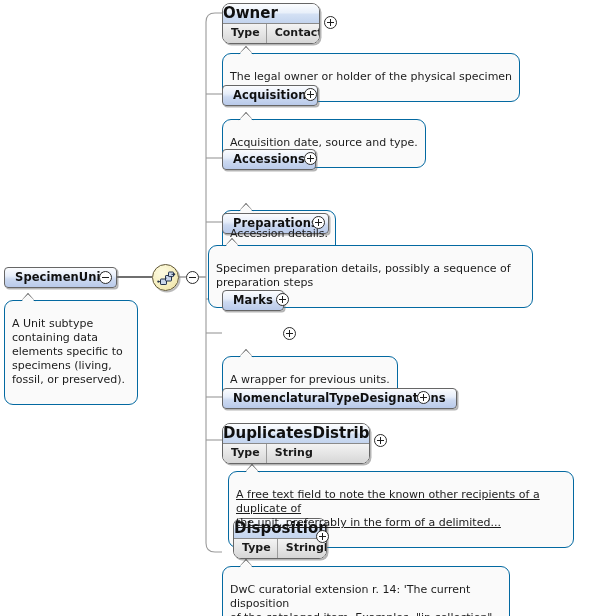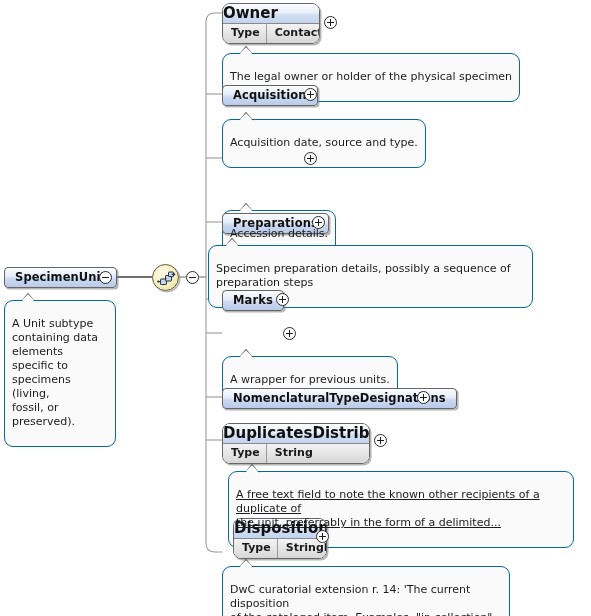--- a/index.html
+++ b/index.html
@@ -181,21 +181,21 @@
         <circle cx="5.3" cy="16.6" r="1.1"></circle>
         <circle cx="21.2" cy="9.3" r="1.1"></circle>
       </g>
     </svg>
   </div>
 
   <div class="expander" style="left:186px; top:271px;">
     <i class="h"></i>
   </div>
 
-  <div class="anno" style="left:4px; top:300px; width:112px;">
+  <div class="anno" style="left:4px; top:300px; width:134px;">
     <span class="atxt">A Unit subtype
 containing data
 elements specific to
 specimens (living,
 fossil, or preserved).</span>
   </div>
 
   <div class="node typed" style="left:222px; top:3px; width:98px;">
     <div class="head">Owner</div>
     <div class="typerow">
@@ -215,20 +215,23 @@
     <span class="nlabel">Acquisition</span>
   </div>
   <div class="expander" style="left:304px; top:88px;">
     <i class="h"></i>
       <i class="v"></i>
   </div>
   <div class="anno" style="left:222px; top:119px;">
     <span class="atxt">Acquisition date, source and type.</span>
   </div>
 
+  <div class="node" style="left:222px; top:149px;">
+    <span class="nlabel">Accessions</span>
+  </div>
   <div class="expander" style="left:304px; top:152px;">
     <i class="h"></i>
       <i class="v"></i>
   </div>
   <div class="anno" style="left:222px; top:181px;margin-top:29px;">
     <span class="atxt">Accession details.</span>
   </div>
 
   <div class="node" style="left:222px; top:213px;">
     <span class="nlabel">Preparations</span>

